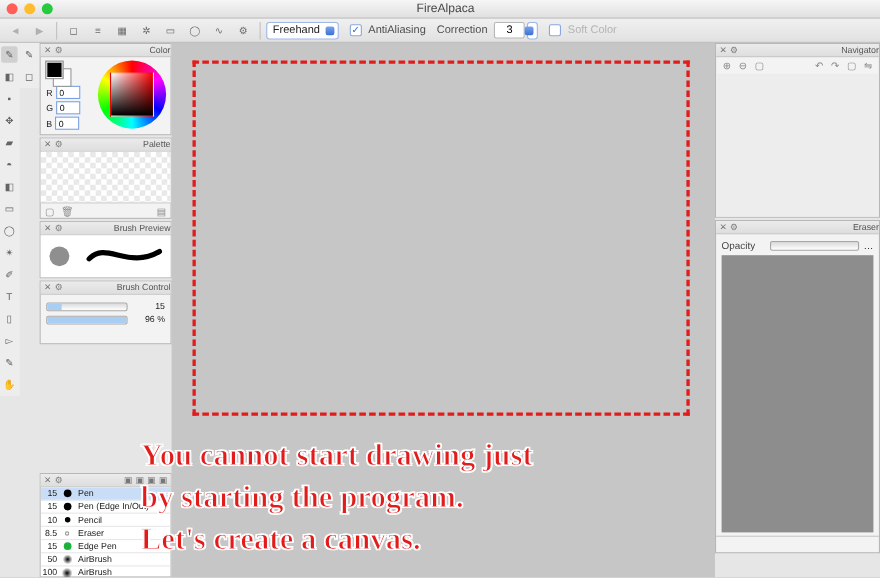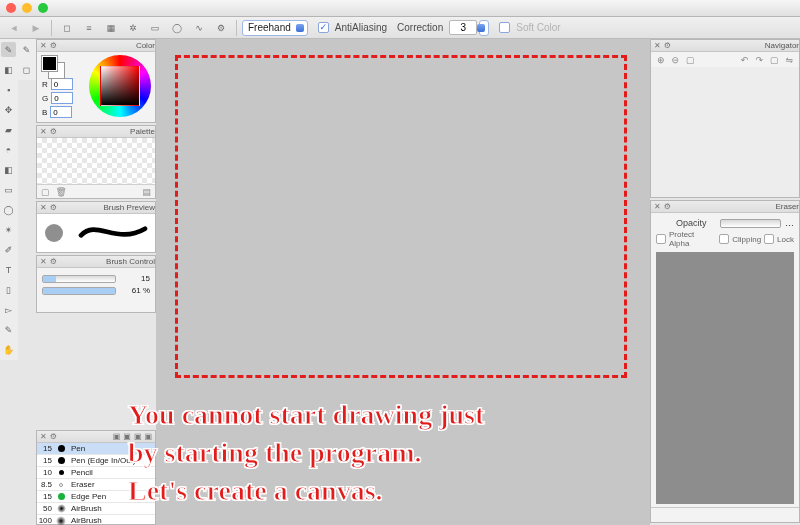--- a/index.html
+++ b/index.html
@@ -74,21 +74,21 @@
   .brush-row .dot { width:12px; height:12px; display:flex; align-items:center; justify-content:center; }
   .brush-row .dot span { border-radius:50%; background:#000; }
   .brush-row .bname { padding-left:4px; }
 
   
   .right { position:absolute; right:0; top:39px; width:150px; }
   .navbody { height:130px; background:#ededed; }
   .navtools { height:15px; display:flex; align-items:center; gap:7px; padding-left:6px; color:#888; }
   .layerbody { padding:3px 5px; font-size:9px; }
   .layer-row { display:flex; align-items:center; gap:4px; margin:2px 0; }
-  .layer-row .llbl { width:40px; color:#444;margin-left:20px; }
+  .layer-row .llbl { width:40px; color:#444; }
   .op-slider { flex:1; height:9px; background:linear-gradient(#d8d8d8,#fff); border:1px solid #a5a5a5; border-radius:2px; }
   .blend-sel { flex:1; height:14px; border:1px solid #b8b8b8; background:#fff; font-size:9px; padding-left:3px; border-radius:3px; }
   .chk { width:10px; height:10px; border:1px solid #a8a8a8; background:#fff; border-radius:2px; }
   .layercanvas { margin-top:4px; height:252px; background:#8d8d8d; }
   .layerfoot { height:15px; border-top:1px solid #c8c8c8; display:flex; align-items:center; justify-content:space-between; padding:0 5px; color:#8a8a8a; }
 
   
   .canvas-area { position:absolute; left:156px; right:150px; top:39px; bottom:0; background:#c6c6c6; }
   .dashed-target { position:absolute; border:3px dashed #e21b1b; }
 
@@ -96,20 +96,21 @@
   .overlay-text { position:absolute; font-family: Georgia, "Times New Roman", serif; font-size:28px; line-height:1.35; font-weight:bold; color:#e21b1b;
     -webkit-text-stroke: 1px #fff; text-shadow: 0 0 1px #fff, 1px 1px 0 #fff, -1px 1px 0 #fff, 1px -1px 0 #fff, -1px -1px 0 #fff; }
 </style>
 </head>
 <body>
 
 <div class="titlebar">
   <div class="win-btn win-close"></div>
   <div class="win-btn win-min"></div>
   <div class="win-btn win-max"></div>
+  <div class="title">FireAlpaca</div>
 </div>
 
 <div class="optionbar">
   <div class="ob-icon disabled">◄</div>
   <div class="ob-icon disabled">▶</div>
   <div class="ob-sep"></div>
   <div class="ob-icon">◻</div>
   <div class="ob-icon">≡</div>
   <div class="ob-icon">▦</div>
   <div class="ob-icon">✲</div>
@@ -231,21 +232,21 @@
       <div class="slider-row">
         <div class="slider">
             <div class="fill" style="width:18%"></div>
           </div>
         <div class="slider-val">15</div>
       </div>
       <div class="slider-row">
         <div class="slider">
             <div class="fill" style="width:100%"></div>
           </div>
-        <div class="slider-val">61 %</div>
+        <div class="slider-val">96 %</div>
       </div>
     </div>
   </div>
 
 </div>
 
 <div class="brushpanel">
   <div class="panel-head">
     <span class="pctl">✕</span>
     <span class="pctl">⚙</span>
@@ -333,28 +334,20 @@
       <span class="pctl">✕</span>
       <span class="pctl">⚙</span>
       <span class="ptitle">Eraser</span>
     </div>
     <div class="layerbody">
       <div class="layer-row">
         <span class="llbl">Opacity</span>
         <div class="op-slider"></div>
         <span>…</span>
       </div>
-      <div class="layer-row" style="gap:3px;font-size:8px;color:#666">
-        <div class="chk"></div>
-          <span>Protect Alpha</span>
-        <div class="chk"></div>
-          <span>Clipping</span>
-        <div class="chk"></div>
-          <span>Lock</span>
-      </div>
       <div class="layercanvas"></div>
     </div>
     <div class="layerfoot">
       
       
       
       
       
       
       

